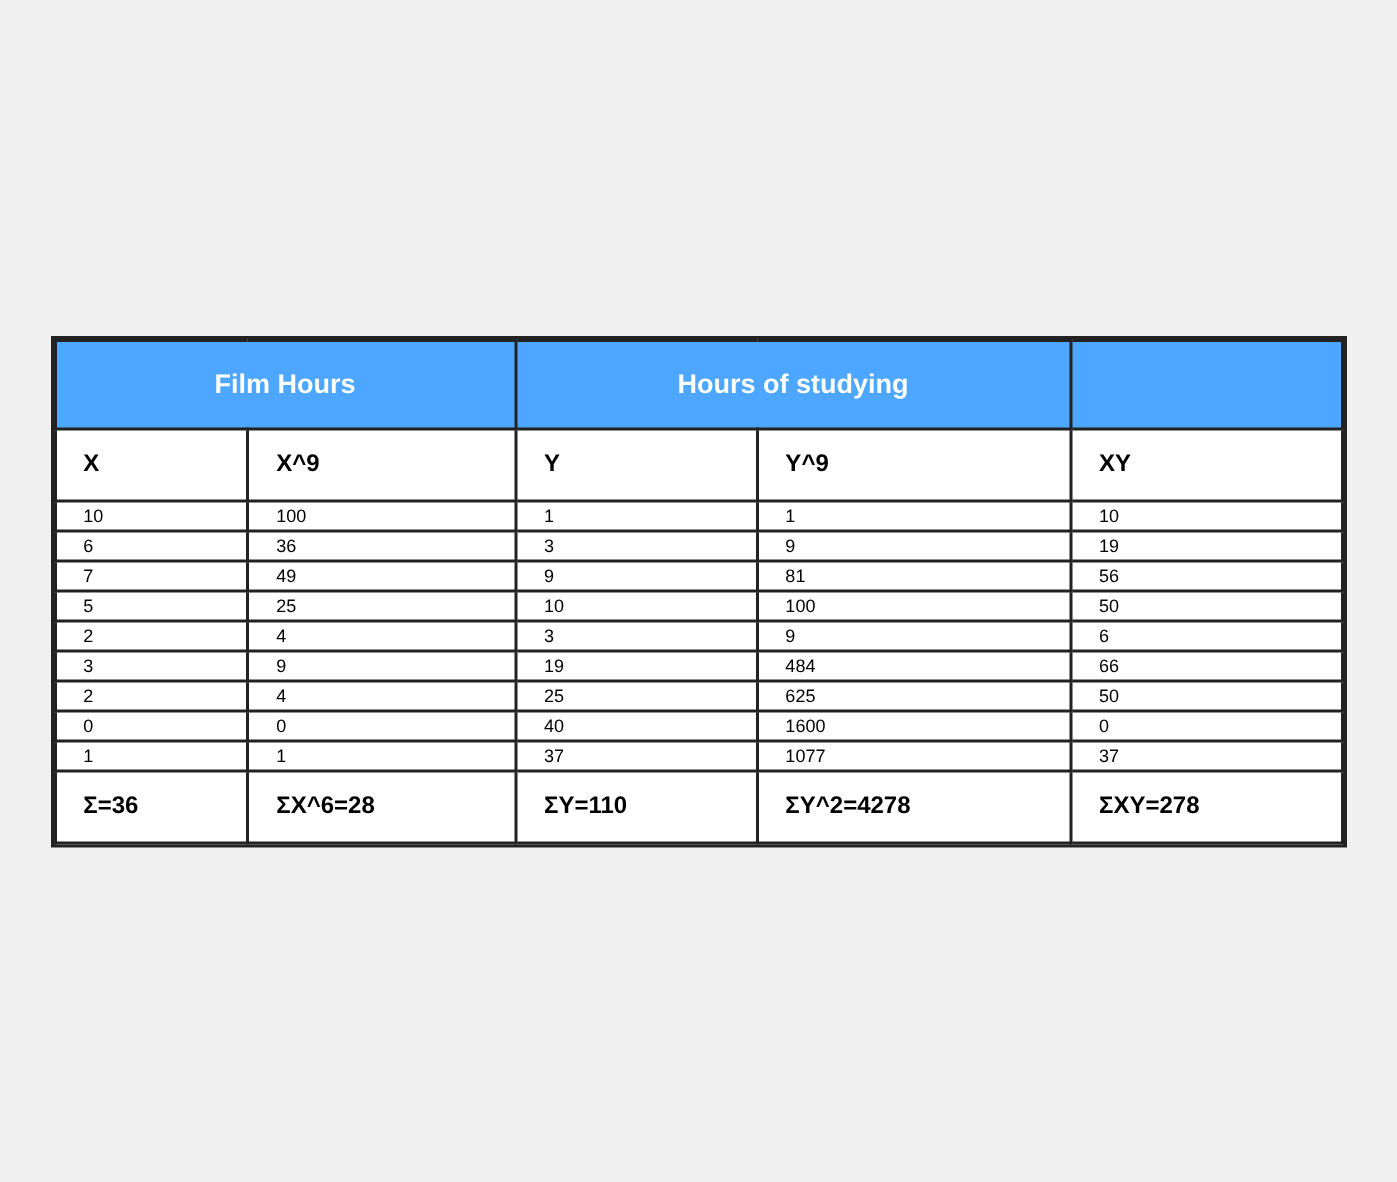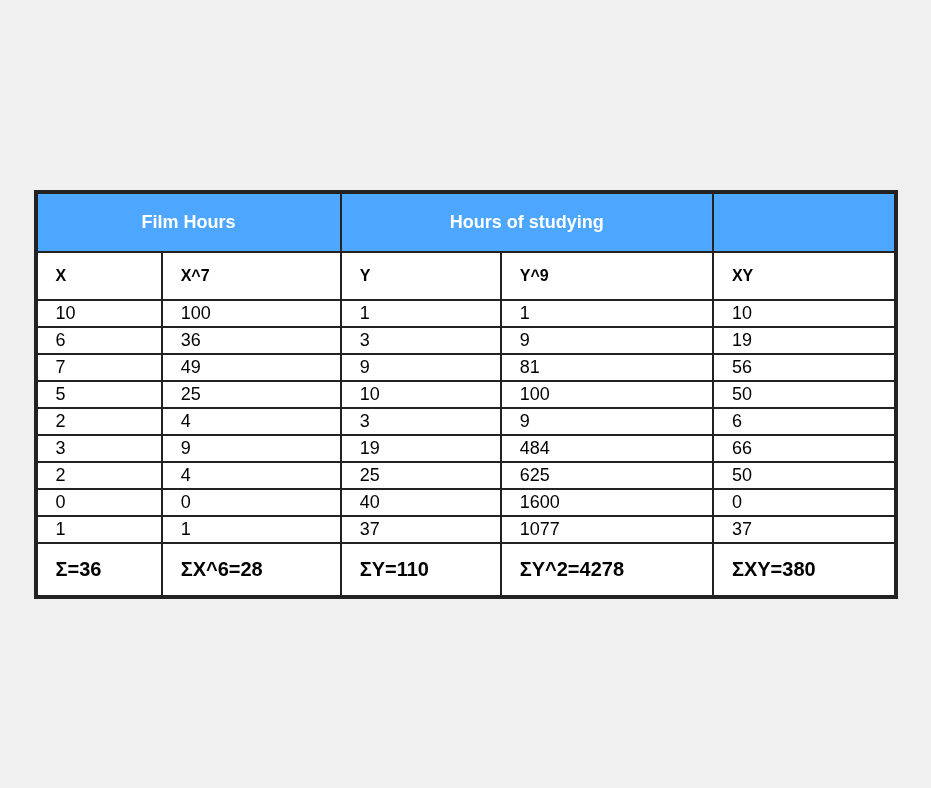--- a/index.html
+++ b/index.html
@@ -43,49 +43,49 @@
       font-size: 16px;
       background: white;
       border: 2px solid #222;
       padding: 14px 18px;
       text-align: left;
     }
 
     tbody tr td {
       border: 2px solid #222;
       padding: 2px 18px;
-      font-size: 18px;
+      font-size: 12px;
       text-align: left;
       background: white;
     }
 
     .summary-row td {
       font-weight: bold;
-      font-size: 20px;
+      font-size: 16px;
       background: white;
       border: 2px solid #222;
       padding: 14px 18px;
     }
   </style>
 </head>
 <body>
 
 <div class="table-wrapper">
   <table>
     <thead>
       <tr>
         <th colspan="2">Film Hours</th>
         <th colspan="2">Hours of studying</th>
         <th></th>
       </tr>
     </thead>
     <tbody id="table-body">
     <tr class="subheader">
           <td>X</td>
-          <td>X^7</td>
+          <td>X^9</td>
           <td>Y</td>
           <td>Y^9</td>
           <td>XY</td>
         </tr>
         <tr>
           <td>10</td>
           <td>100</td>
           <td>1</td>
           <td>1</td>
           <td>10</td>
@@ -144,17 +144,17 @@
           <td>1</td>
           <td>37</td>
           <td>1077</td>
           <td>37</td>
         </tr>
         <tr class="summary-row">
           <td>Σ=36</td>
           <td>ΣX^6=28</td>
           <td>ΣY=110</td>
           <td>ΣY^2=4278</td>
-          <td>ΣXY=380</td>
+          <td>ΣXY=278</td>
         </tr>
       </tbody>
   </table>
 </div>
 
 </body></html>

